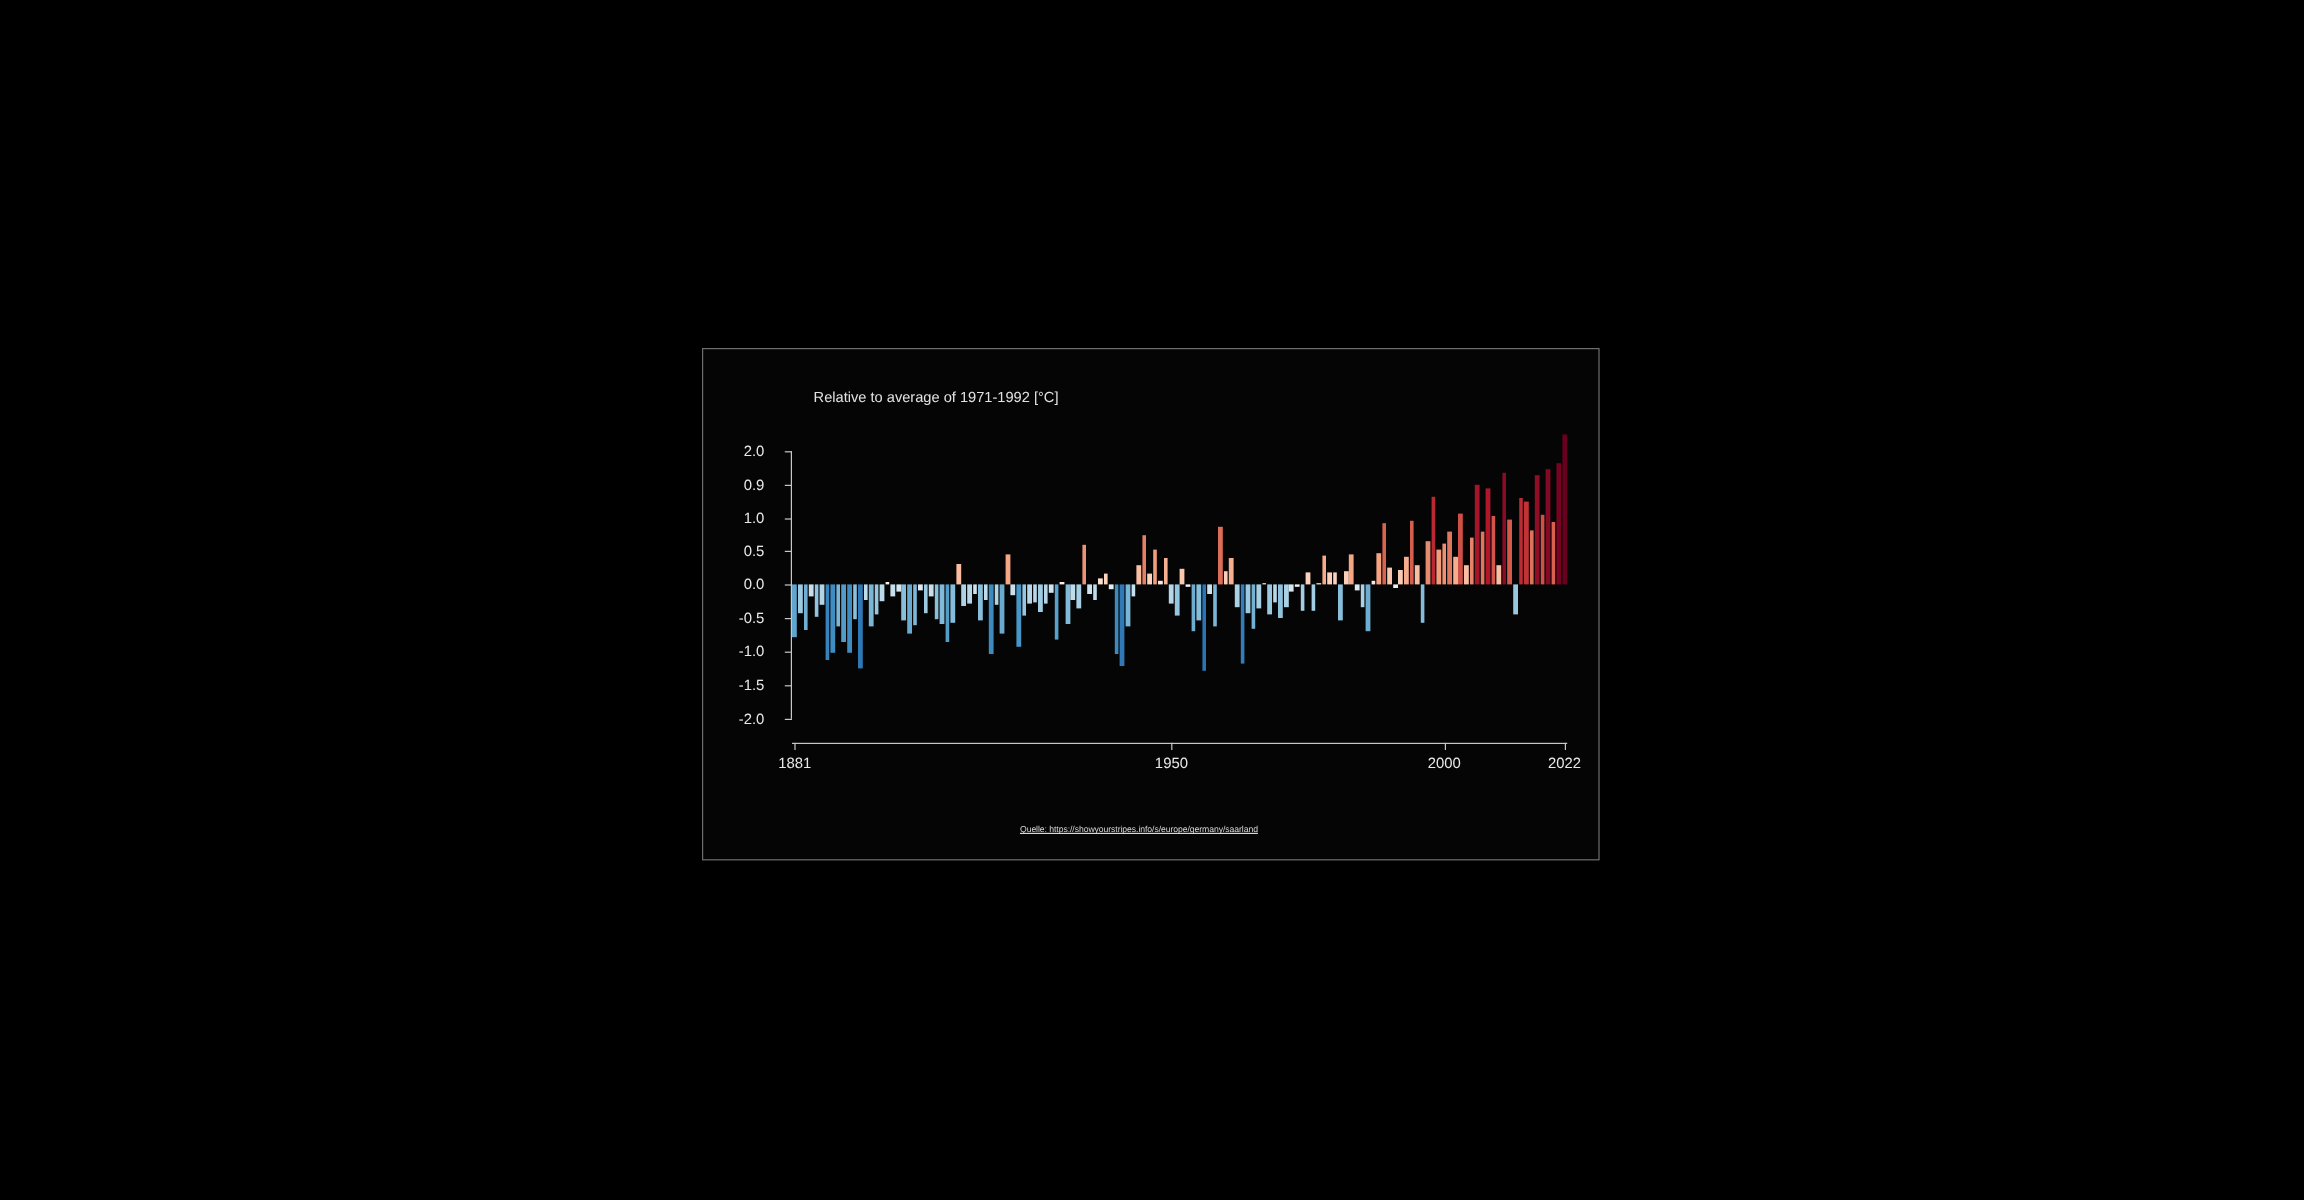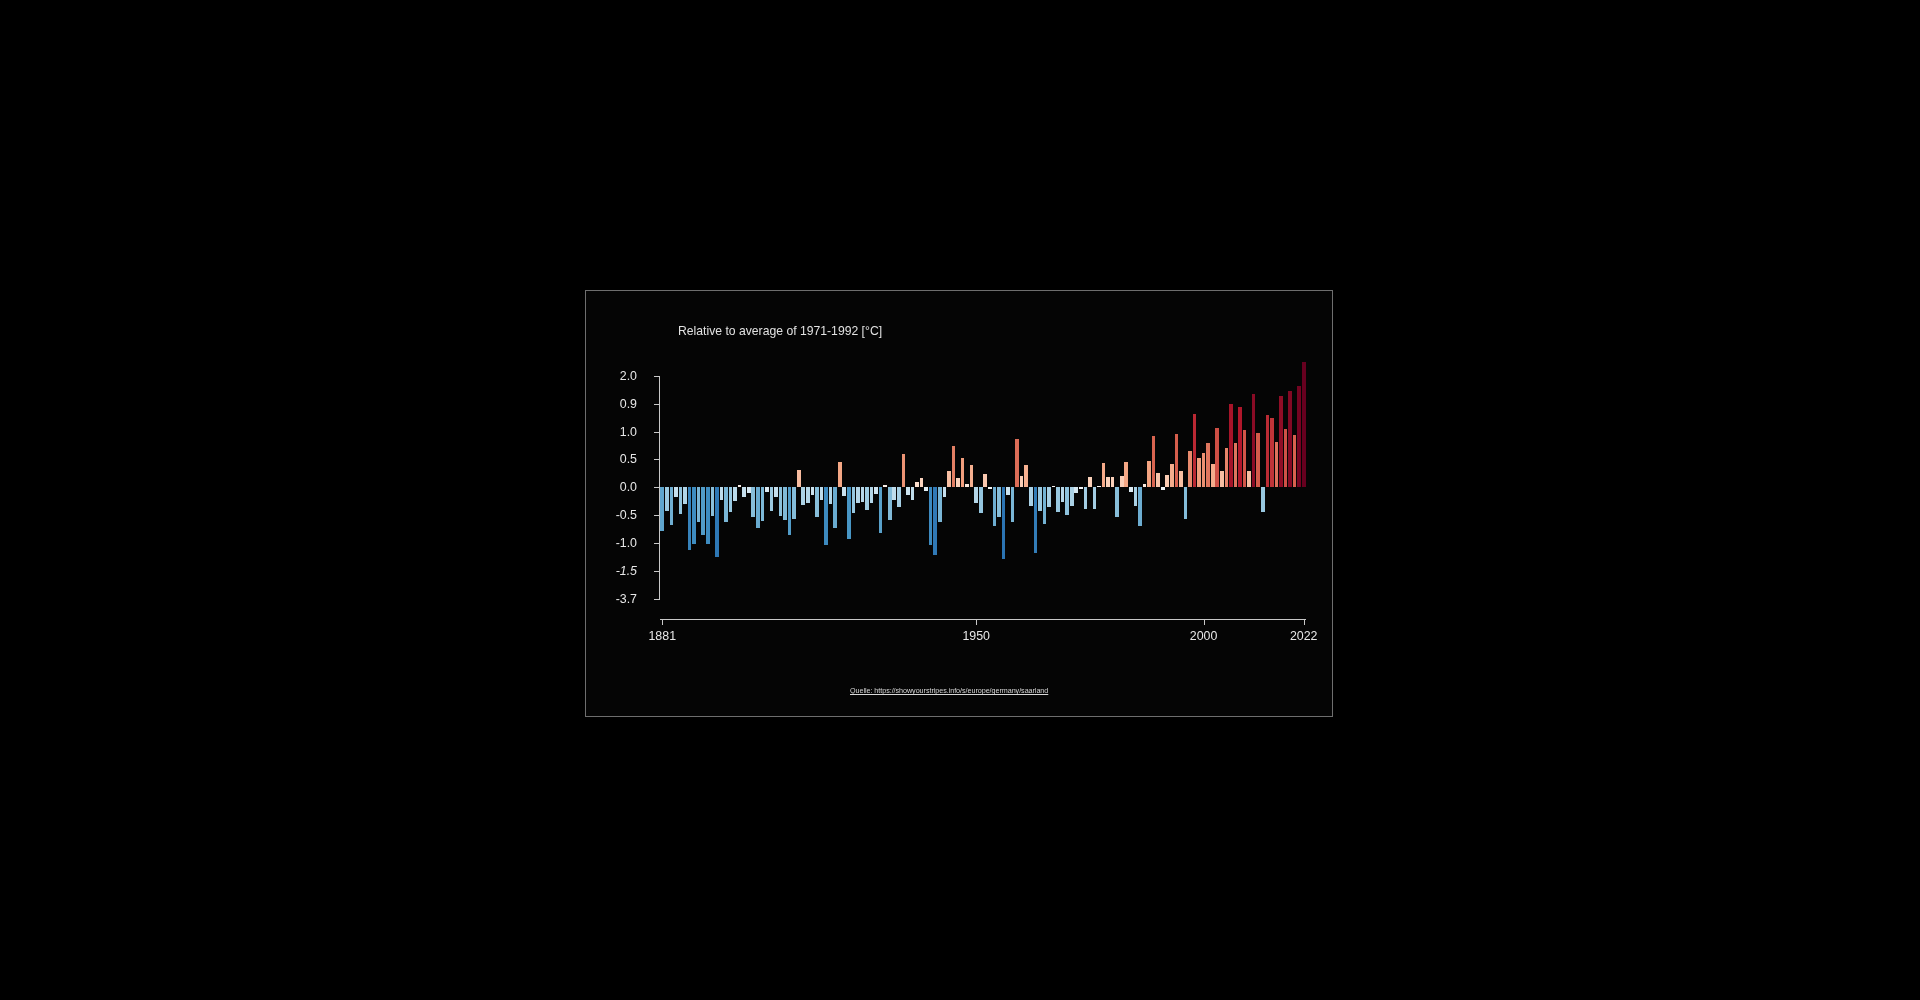--- a/index.html
+++ b/index.html
@@ -177,23 +177,23 @@
         <div class="y-label" style="top: 72.56px;">1.0</div>
         <div class="y-tick" style="top: 100.47px;"></div>
         <div class="y-label" style="top: 100.47px;">0.5</div>
         <div class="y-tick" style="top: 128.37px;"></div>
         <div class="y-label" style="top: 128.37px;">0.0</div>
         <div class="y-tick" style="top: 156.28px;"></div>
         <div class="y-label" style="top: 156.28px;">-0.5</div>
         <div class="y-tick" style="top: 184.19px;"></div>
         <div class="y-label" style="top: 184.19px;">-1.0</div>
         <div class="y-tick" style="top: 212.09px;"></div>
-        <div class="y-label" style="top: 212.09px; font-style: italic;">-1.5</div>
+        <div class="y-label" style="top: 212.09px;">-1.5</div>
         <div class="y-tick" style="top: 240px;"></div>
-        <div class="y-label" style="top: 240px;">-3.7</div>
+        <div class="y-label" style="top: 240px;">-2.0</div>
       </div>
 
     <div id="plot">
       <div id="bars">
           <div class="bar" style="left: 0.45px; top: 128.37px; width: 3.64px; height: 43.53px; background: rgb(95, 165, 205);"></div>
           <div class="bar" style="left: 5px; top: 128.37px; width: 3.64px; height: 23.44px; background: rgb(156, 202, 225);"></div>
           <div class="bar" style="left: 9.55px; top: 128.37px; width: 3.64px; height: 37.95px; background: rgb(112, 175, 210);"></div>
           <div class="bar" style="left: 14.1px; top: 128.37px; width: 3.64px; height: 10.05px; background: rgb(197, 223, 237);"></div>
           <div class="bar" style="left: 18.65px; top: 128.37px; width: 3.64px; height: 26.79px; background: rgb(145, 196, 222);"></div>
           <div class="bar" style="left: 23.2px; top: 128.37px; width: 3.64px; height: 16.74px; background: rgb(177, 213, 231);"></div>

